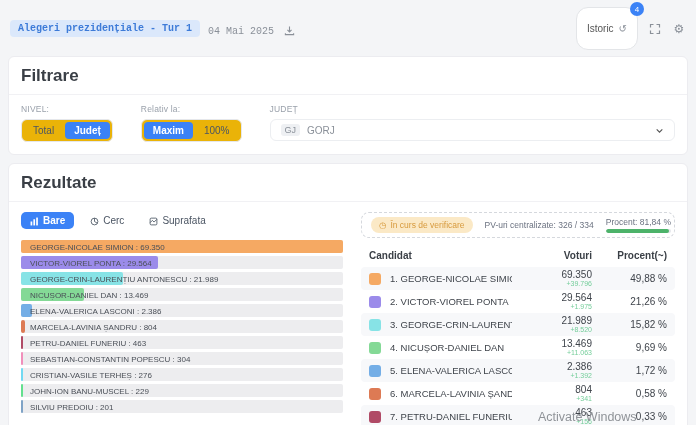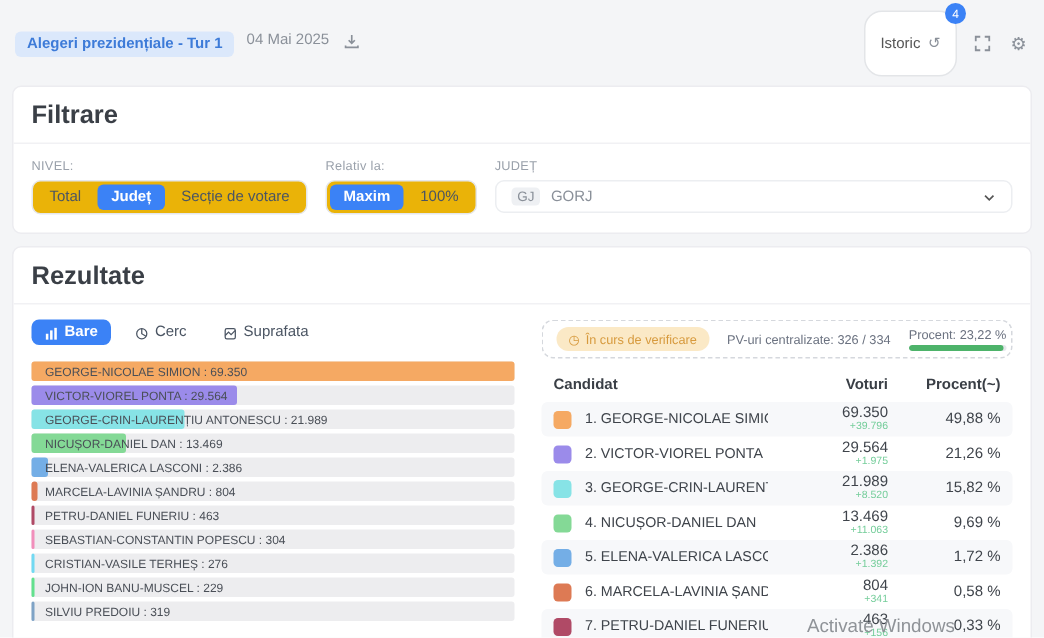--- a/index.html
+++ b/index.html
@@ -6,33 +6,33 @@
   html, body { width: 696px; height: 425px; }
   body {
     background: #f4f5f7;
     font-family: "Liberation Sans", sans-serif;
     overflow: hidden;
     position: relative;
     color: #3a3f46;
   }
   
   .topbar { display: flex; align-items: center; justify-content: space-between; padding: 7px 10px 6px; }
-  .topbar-left { display: flex; align-items: flex-start; gap: 8px; }
+  .topbar-left { display: flex; align-items: flex-end; gap: 8px; font-family: Liberation Mono, monospace; }
   .election-badge { background: #dbe8fb; color: #3d7bd8; font-size: 10px; font-weight: bold; padding: 3px 8px; border-radius: 4px; white-space: nowrap; }
   .date-text { color: #8a9099; font-size: 10px; }
   .icon-gray { color: #8a9099; }
   .topbar-right { display: flex; align-items: center; gap: 10px; }
   .istoric-btn { position: relative; background: #fff; border: 1px solid #e3e5e8; border-radius: 12px; padding: 15px 10px; font-size: 10px; color: #555; display: flex; gap: 5px; align-items: center; cursor: pointer; }
   .istoric-count { position: absolute; top: -6px; right: -7px; background: #3b82f6; color: #fff; border-radius: 50%; width: 14px; height: 14px; font-size: 8px; display: flex; align-items: center; justify-content: center; }
   .tool-icon { width: 14px; height: 14px; display: inline-flex; align-items: center; justify-content: center; color: #8a9099; font-size: 12px; cursor: pointer; }
   
   .card { background: #fff; border-radius: 6px; margin: 0 8px 8px; border: 1px solid #ececf0; }
   .card-title { font-size: 17px; font-weight: bold; color: #3a3f46; padding: 9px 12px 8px; border-bottom: 1px solid #f1f1f4; }
   
-  .filters { display: flex; padding: 9px 12px 12px; gap: 12px; }
+  .filters { display: flex; padding: 9px 12px 12px; gap: 28px; }
   .filter-group { display: flex; flex-direction: column; }
   .filter-label { font-size: 8.5px; color: #9aa1ab; margin-bottom: 5px; letter-spacing: .2px; }
   .seg-group { display: inline-flex; border: 1px solid #e5e7eb; border-radius: 6px; padding: 2px; gap: 2px; background: #eab308; align-items: center; }
   .seg { font-size: 10px; color: #4b5563; padding: 3px 9px; border-radius: 4px; white-space: nowrap; cursor: pointer; }
   .seg.active { background: #3b82f6; color: #fff; font-weight: bold; }
   .filter-judet { flex: 1; }
   .judet-select { display: flex; align-items: center; gap: 7px; border: 1px solid #eceef1; border-radius: 6px; padding: 4px 10px; cursor: pointer; text-align: center; }
   .judet-code { background: #eef0f3; color: #8a9099; font-size: 9px; padding: 1px 4px; border-radius: 3px; }
   .judet-value { color: #8a9099; font-size: 10px; }
   .chevron { margin-left: auto; color: #555; }
@@ -104,21 +104,20 @@
 </div>
 
 <div class="card">
   <div class="card-title">Filtrare</div>
   <div class="filters">
     <div class="filter-group">
       <span class="filter-label">NIVEL:</span>
       <span class="seg-group">
         <span class="seg">Total</span>
         <span class="seg active">Județ</span>
-        <span class="seg">Secție de votare</span>
       </span>
     </div>
     <div class="filter-group">
       <span class="filter-label">Relativ la:</span>
       <span class="seg-group">
         <span class="seg active">Maxim</span>
         <span class="seg">100%</span>
       </span>
     </div>
     <div class="filter-group filter-judet">
@@ -207,34 +206,34 @@
           <div class="bar-row">
     <span class="bar-fill" style="width: 0.5%; background: rgb(114, 217, 242);"></span>
     <span class="bar-label">CRISTIAN-VASILE TERHEȘ : 276</span>
   </div>
           <div class="bar-row">
     <span class="bar-fill" style="width: 0.5%; background: rgb(99, 224, 142);"></span>
     <span class="bar-label">JOHN-ION BANU-MUSCEL : 229</span>
   </div>
           <div class="bar-row">
     <span class="bar-fill" style="width: 0.5%; background: rgb(127, 163, 198);"></span>
-    <span class="bar-label">SILVIU PREDOIU : 319</span>
+    <span class="bar-label">SILVIU PREDOIU : 201</span>
   </div>
         </div>
     </div>
 
     <div class="right-col">
       <div class="status-box">
         <span class="verify-badge">
           <span>◷</span>
           <span>În curs de verificare</span>
         </span>
         <span class="pv-text">PV-uri centralizate: 326 / 334</span>
         <span class="procent-wrap">
-          <span>Procent: 23,22 %</span>
+          <span>Procent: 81,84 %</span>
           <span class="progress-track" style="display:block;">
             <span class="progress-fill" id="progress-fill" style="display: block; width: 97.6%;"></span>
           </span>
         </span>
       </div>
 
       <div class="table-head">
         <span class="col-name">Candidat</span>
         <span class="col-votes">Voturi</span>
         <span class="col-pct">Procent(~)</span>

